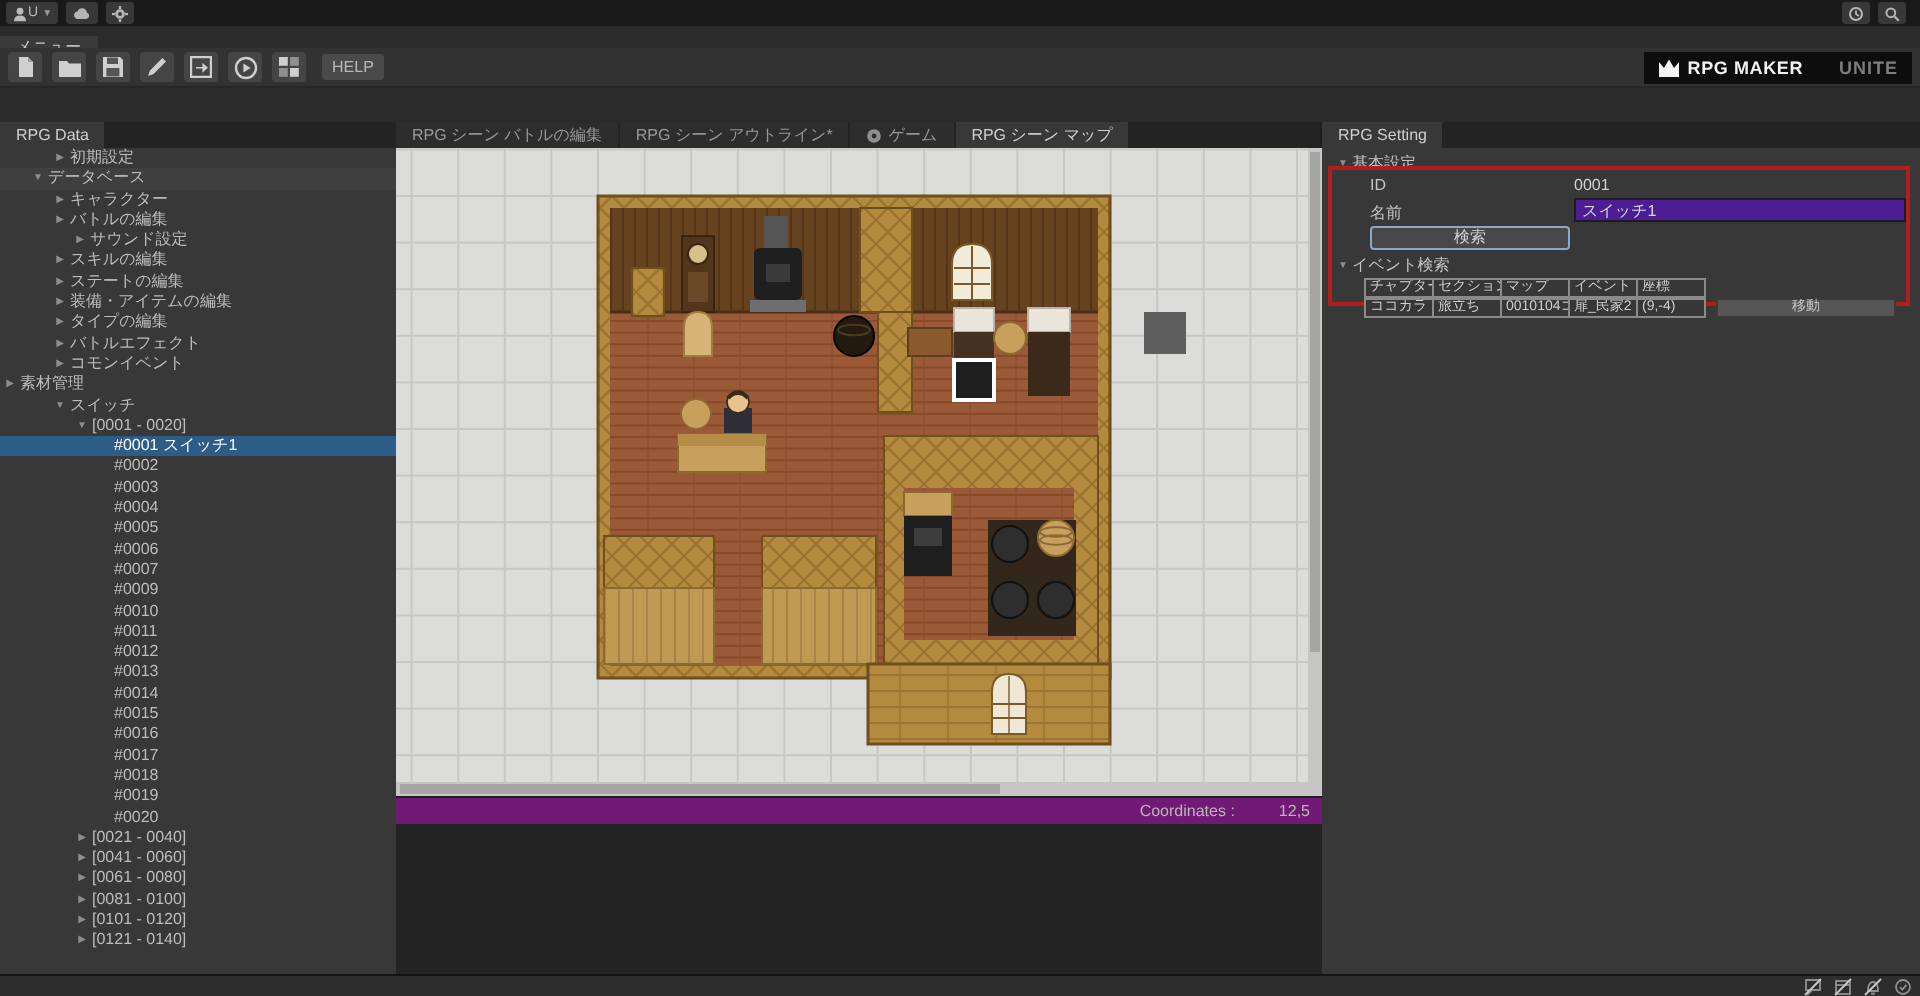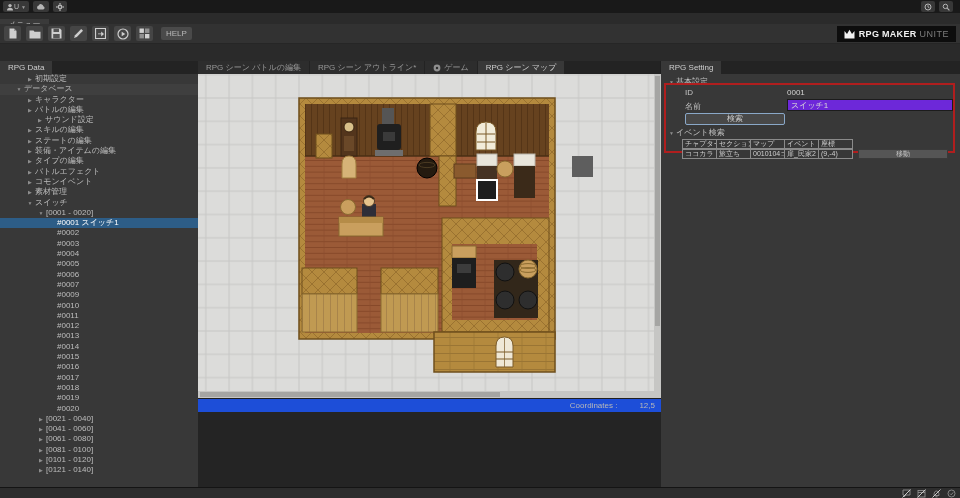--- a/index.html
+++ b/index.html
@@ -23,21 +23,21 @@
   
   .toolbar { position:absolute; left:0; top:24px; width:960px; height:20px; background:#323232;
     display:flex; align-items:center; padding:0 4px; border-bottom:1px solid #262626; }
   .tool-btn { width:17px; height:15px; background:#454545; border-radius:2px; margin-right:5px;
     display:flex; align-items:center; justify-content:center; }
   .help-btn { height:13px; background:#4a4a4a; border-radius:2px; padding:0 5px; font-size:8px;
     line-height:13px; color:#b8b8b8; margin-left:3px; }
   .logo { margin-left:auto; height:16px; background:#0d0d0d; display:flex; align-items:center;
     padding:0 7px; }
   .logo .lg1 { color:#f2f2f2; font-weight:bold; font-size:9px; letter-spacing:.3px; margin-left:4px; }
-  .logo .lg2 { color:#7d7d7d; font-size:9px; margin-left:3px; letter-spacing:.5px; }
+  .logo .lg2 { color:#7d7d7d; font-size:9px; margin-left:18px; letter-spacing:.5px;font-weight:bold; }
   .gapbar { position:absolute; left:0; top:45px; width:960px; height:16px; background:#2a2a2a; }
 
   
   .panel { position:absolute; top:61px; height:426px; background:#383838; border-right:1px solid #1f1f1f; }
   .tabstrip { height:13px; background:#232323; display:flex; }
   .ptab { height:13px; line-height:13px; padding:0 8px; font-size:8px; color:#989898;
     background:#2d2d2d; margin-right:1px; white-space:nowrap; display:flex; align-items:center; }
   .ptab.active { background:#383838; color:#cfcfcf; }
 
   
@@ -54,38 +54,38 @@
   .vscroll-dark .thumb { position:absolute; left:1px; top:8px; width:5px; height:230px;
     background:#5a5a5a; border-radius:2px; }
 
   
   .center-panel { left:198px; width:463px; background:#242424; }
   .canvas-wrap { position:relative; width:456px; height:317px; background:#dcdcda; overflow:hidden; }
   .vscroll-light { position:absolute; left:456px; top:13px; width:7px; height:324px; background:#c6c6c4; }
   .vscroll-light .thumb { position:absolute; left:1px; top:2px; width:5px; height:250px; background:#a5a5a3; }
   .hscroll-light { position:relative; width:456px; height:7px; background:#c6c6c4; }
   .hscroll-light .thumb { position:absolute; left:2px; top:1px; width:300px; height:5px; background:#a5a5a3; }
-  .coords-bar { position:relative; width:463px; height:14px; background:#1d4ed8;
+  .coords-bar { position:relative; width:463px; height:14px; background:#701a75;
     display:flex; align-items:center; justify-content:flex-end; font-size:8px; color:#b8b8b8;
     border-top:1px solid #1f1f1f; }
   .coords-bar .clabel { margin-right:22px; }
   .coords-bar .cval { margin-right:6px; }
   .center-empty { width:463px; height:82px; background:#242424; }
 
   
   .right-panel { left:661px; width:299px; border-right:none; }
   .rp-content { position:relative; height:413px; font-size:8px; }
   .fold { position:absolute; left:6px; display:flex; align-items:center; color:#c4c4c4; }
   .fold .tri { width:9px; }
   .fold .tri::before { content:"▼"; }
   .red-box { position:absolute; left:3px; top:9px; width:291px; height:70px;
     border:2px solid #b01e1e; pointer-events:none; }
   .rp-label { position:absolute; left:24px; color:#c4c4c4; }
   .rp-value { position:absolute; left:126px; color:#d2d2d2; }
-  .rp-input { position:absolute; left:126px; width:166px; height:12px; background:#6d28d9;
+  .rp-input { position:absolute; left:126px; width:166px; height:12px; background:#4c1d95;
     border:1px solid #1c1c1c; color:#d8d8d8; font-size:8px; line-height:10px; padding:0 3px;
     font-family:inherit; }
   .search-btn { position:absolute; left:24px; top:39px; width:100px; height:12px; background:#484848;
     border:1px solid #8aa8c8; border-radius:2px; color:#cfcfcf; font-size:8px; line-height:10px;
     font-family:inherit; }
   .ev-table { position:absolute; left:21px; top:65px; }
   .ev-row { display:flex; height:10px; }
   .ev-cell { width:35px; height:10px; border:1px solid #8a8a8a; margin-right:-1px;
     font-size:7px; line-height:8px; padding:0 2px; color:#cfcfcf; white-space:nowrap;
     overflow:hidden; background:#373737; }
@@ -260,21 +260,21 @@
         <div class="tree-row arrow-closed" style="padding-left: 25px;">
           <span class="tri"></span>
           <span class="lbl">バトルエフェクト</span>
         </div>
 
         <div class="tree-row arrow-closed" style="padding-left: 25px;">
           <span class="tri"></span>
           <span class="lbl">コモンイベント</span>
         </div>
 
-        <div class="tree-row arrow-closed" style="padding-left: 25px; align-items: flex-end;">
+        <div class="tree-row arrow-closed" style=" align-items: flex-end;">
           <span class="tri"></span>
           <span class="lbl">素材管理</span>
         </div>
 
         <div class="tree-row arrow-open" style="padding-left: 25px;">
           <span class="tri"></span>
           <span class="lbl">スイッチ</span>
         </div>
 
         <div class="tree-row arrow-open" style="padding-left: 36px;">

